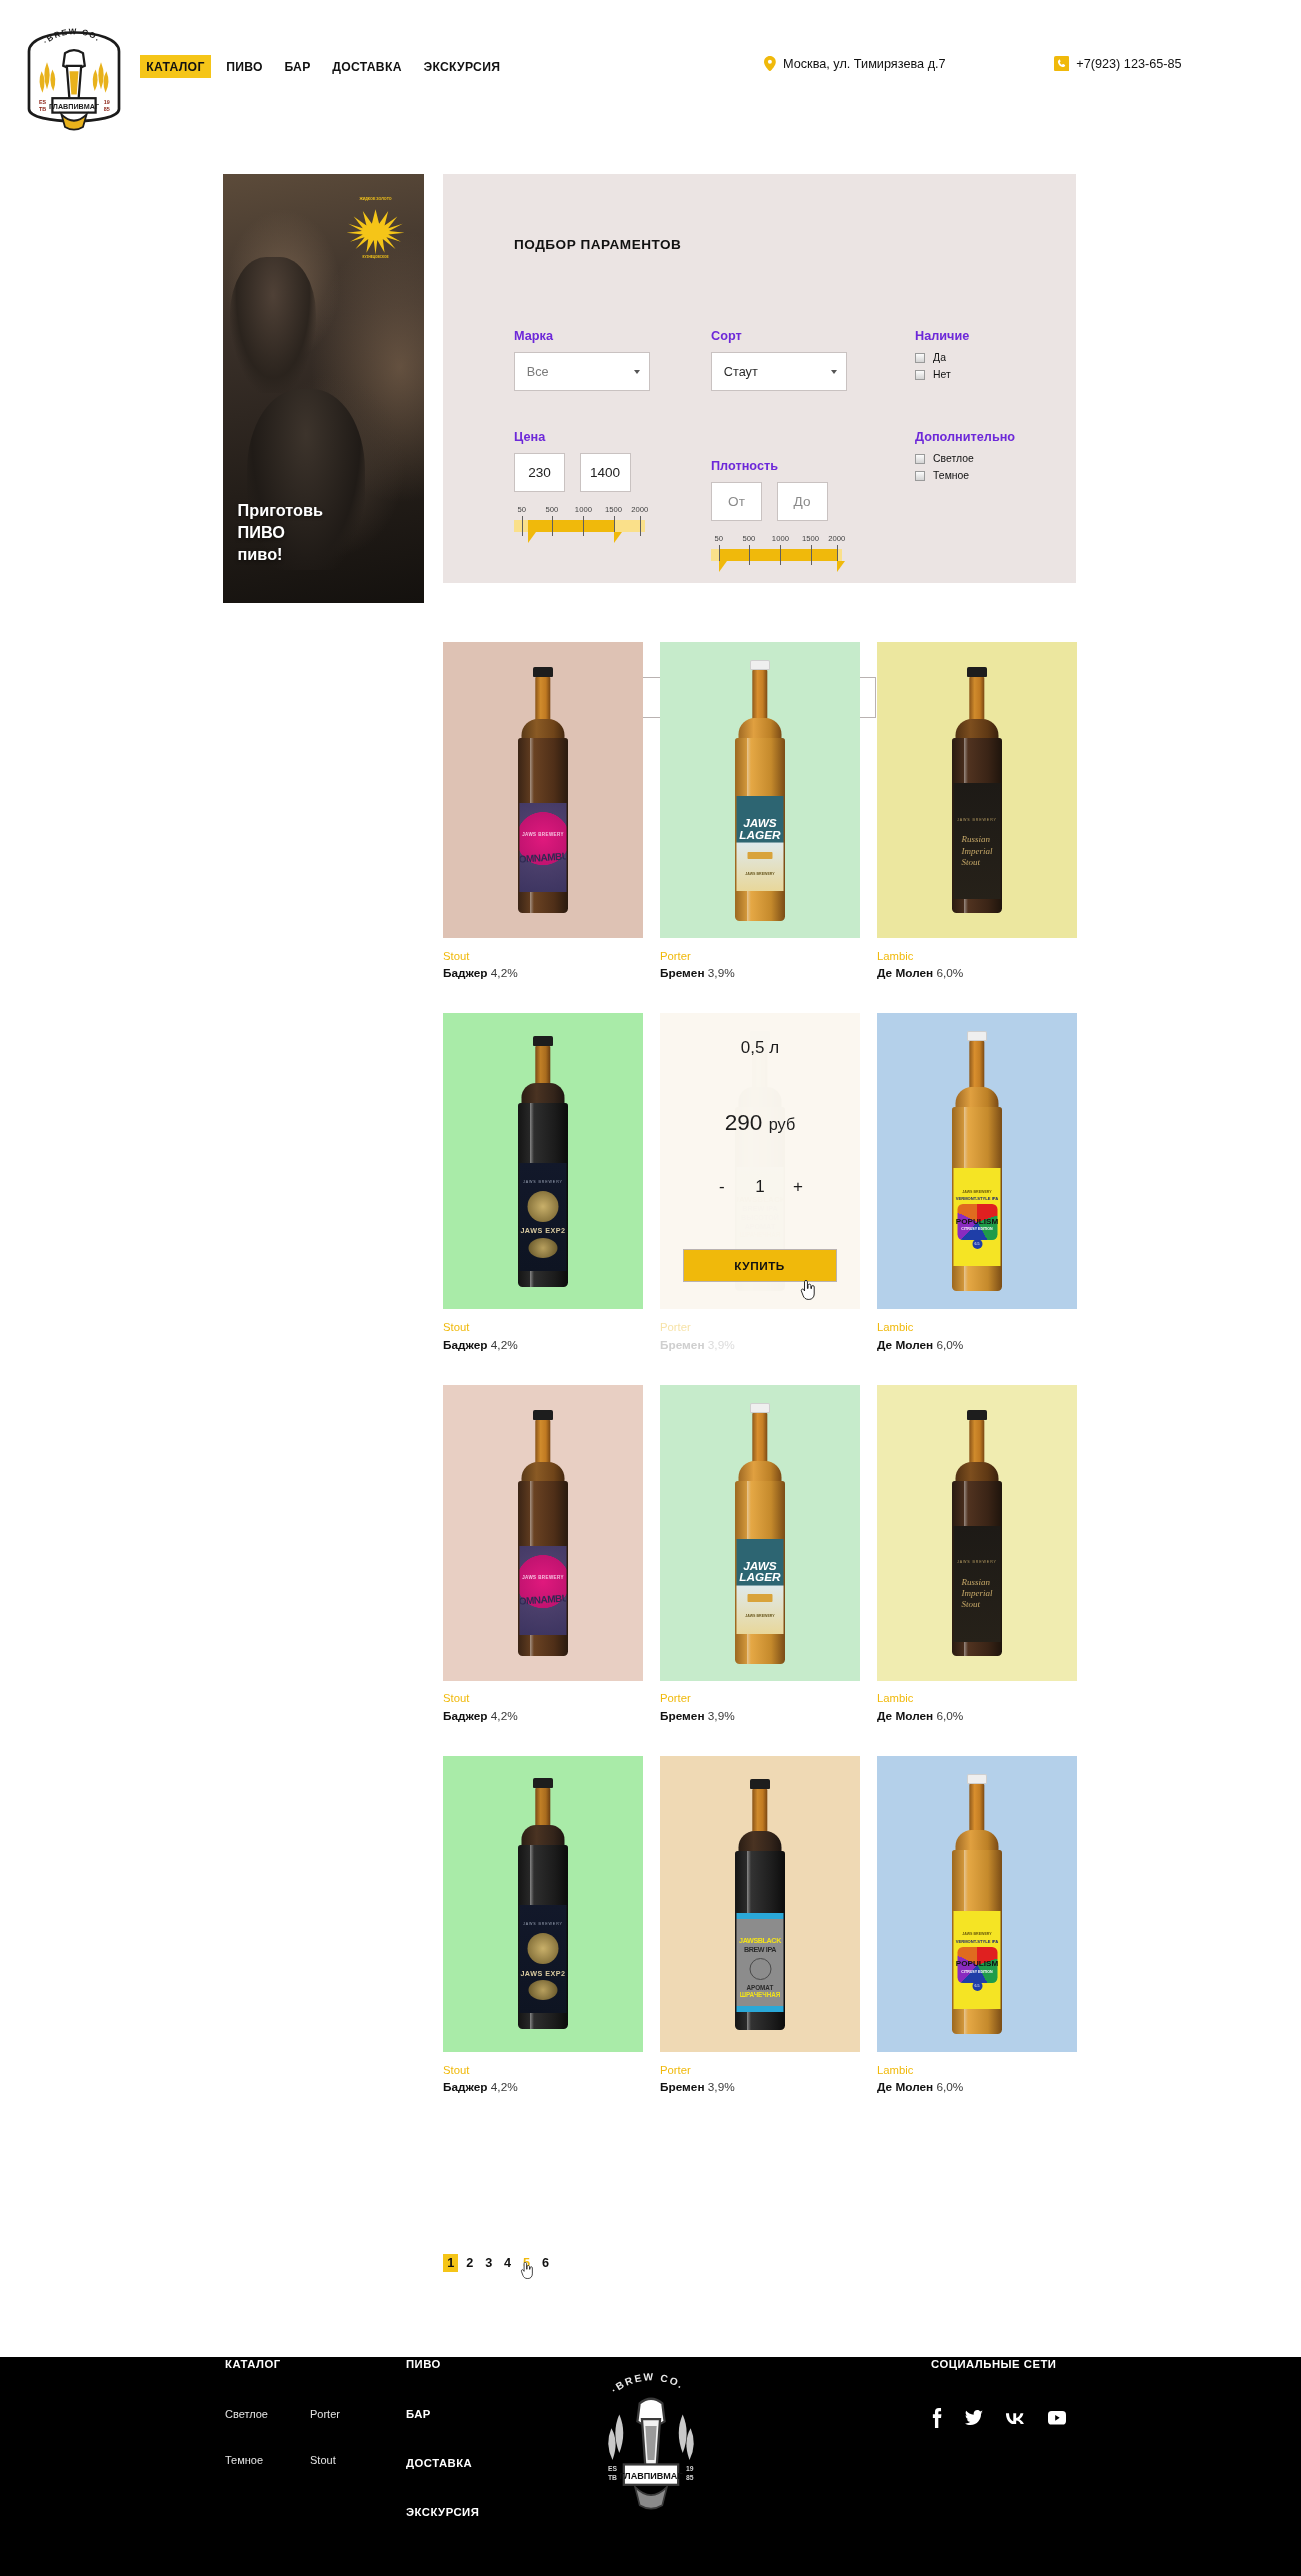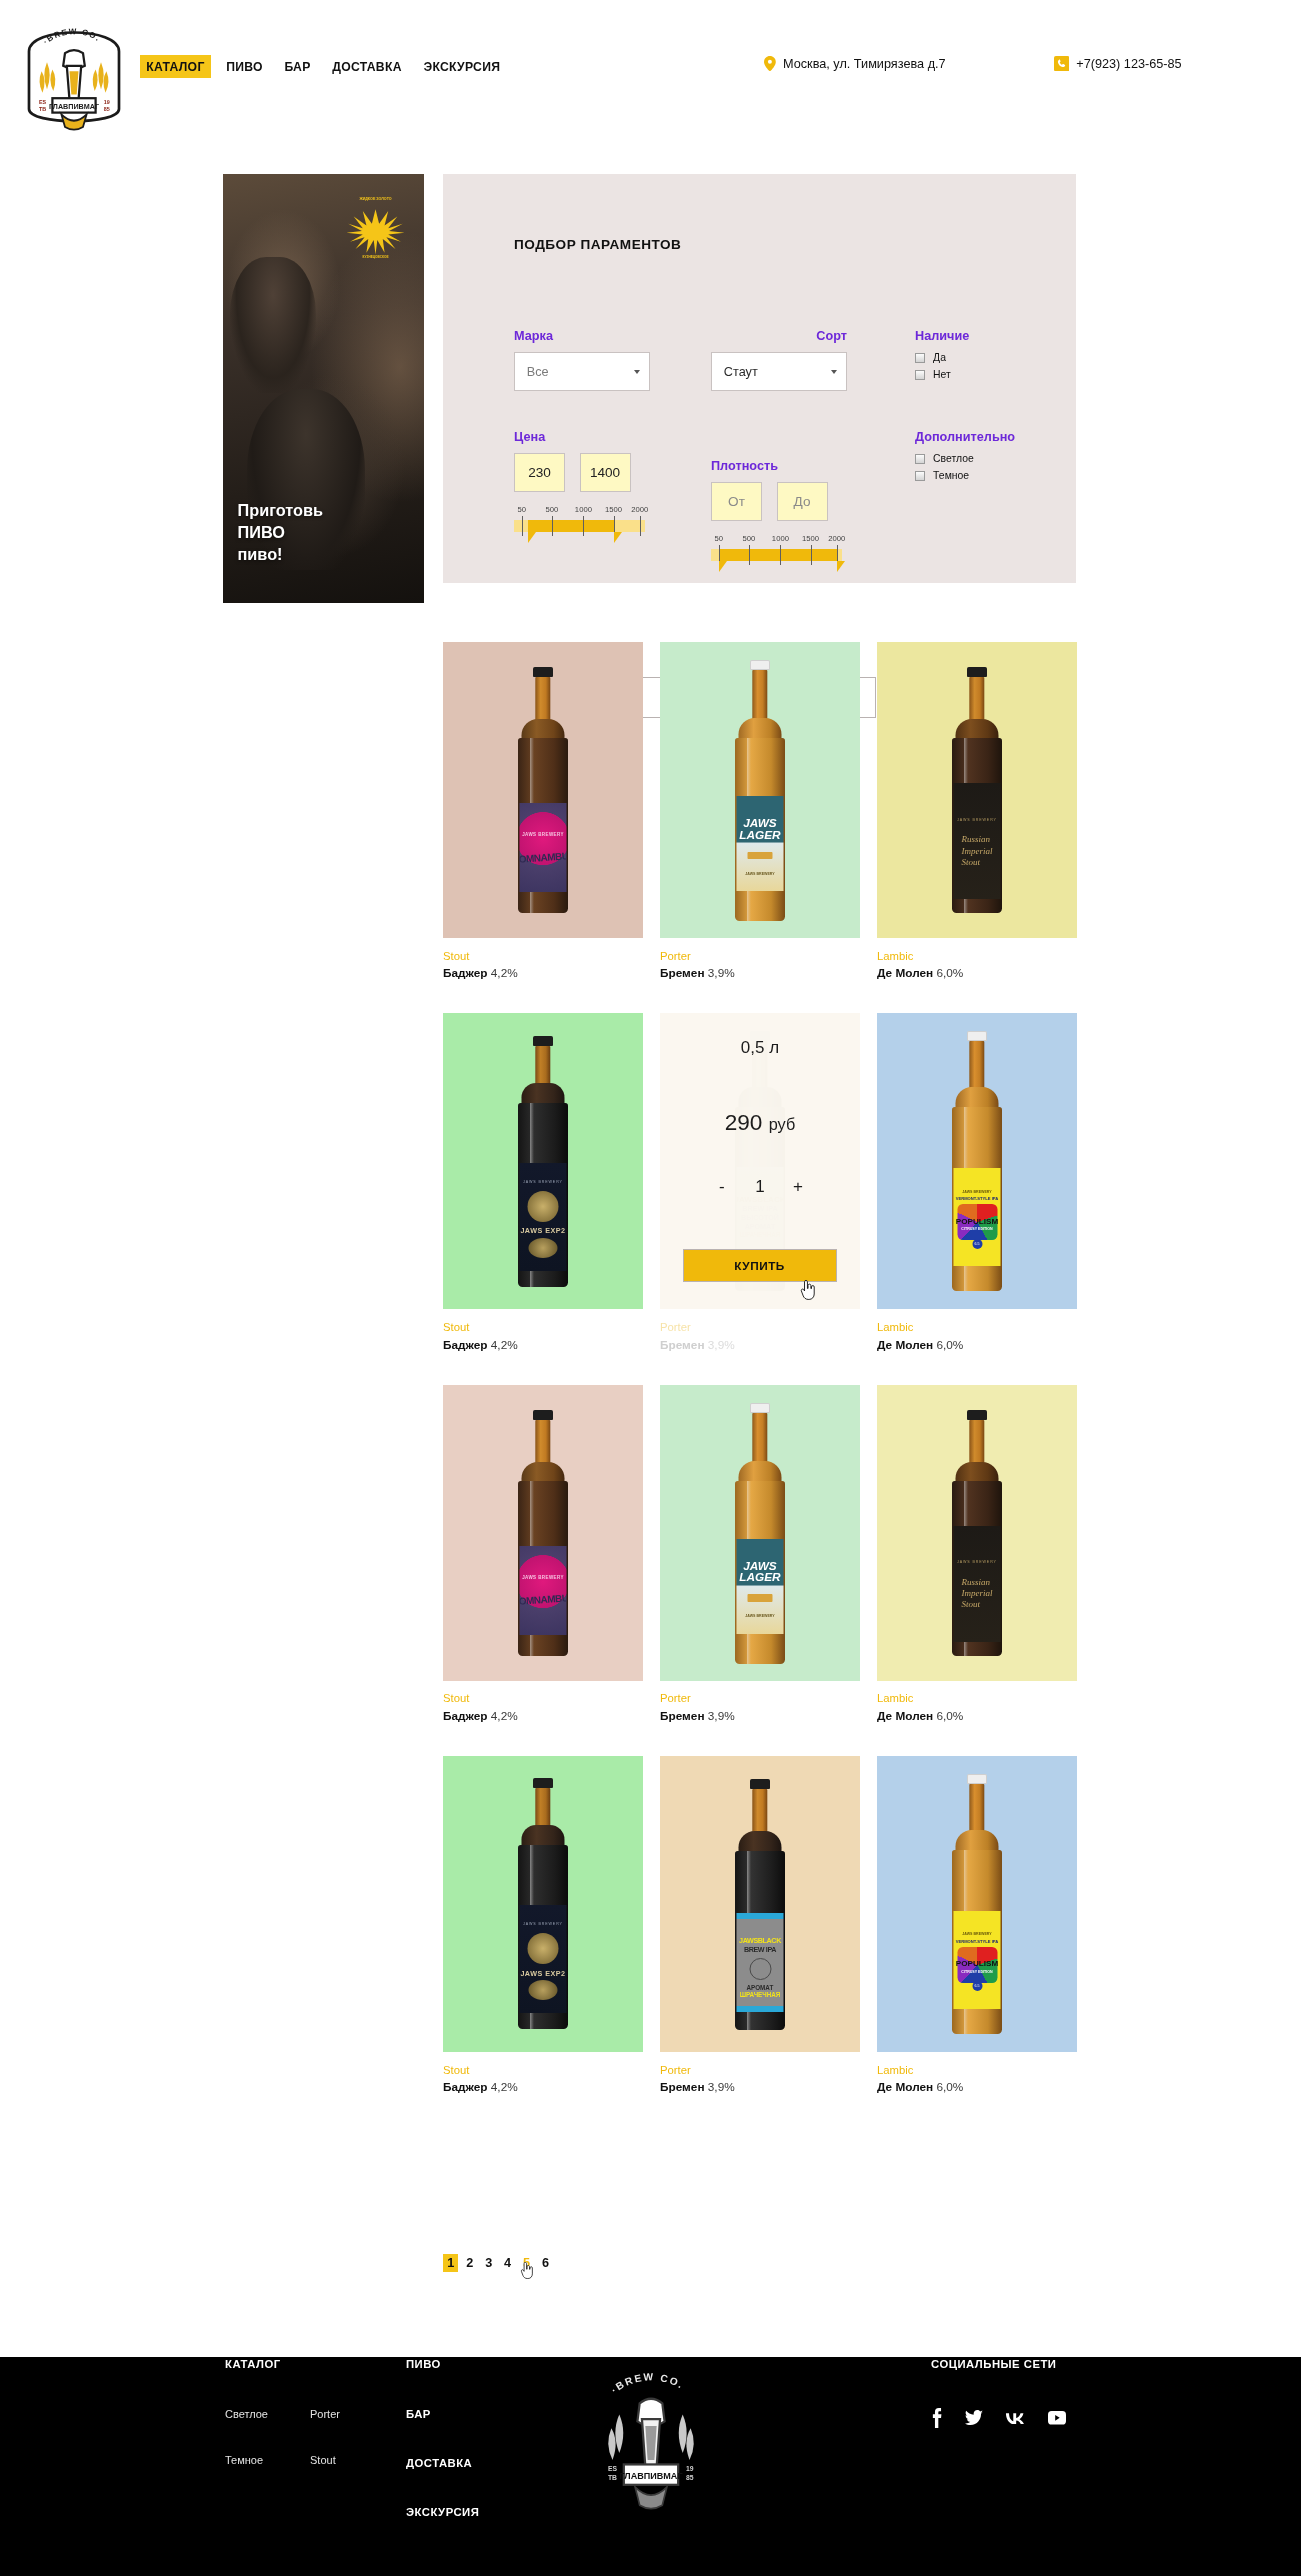--- a/index.html
+++ b/index.html
@@ -84,21 +84,21 @@
   }
   .filter-title {
     position: absolute; left: 71px; top: 63px;
     font-size: 13.6px; font-weight: bold; letter-spacing: 0.5px; color: #111;
   }
   .field-label {
     font-size: 12.7px; font-weight: bold; color: #6d28d9; margin-bottom: 9px;
   }
   .fg { position: absolute; }
   .fg-marka   { left: 71px;  top: 155px; }
-  .fg-sort    { left: 268px; top: 155px; text-align: right; }
+  .fg-sort    { left: 268px; top: 155px; }
   .fg-nalich  { left: 472px; top: 155px; }
   .fg-cena    { left: 71px;  top: 256px; }
   .fg-plot    { left: 268px; top: 256px; margin-top: 29px; }
   .fg-dop     { left: 472px; top: 256px; }
 
   .select {
     position: relative; width: 136px; height: 39px;
     background: #fff; border: 0.9px solid #c9c2c1;
     display: flex; align-items: center; padding-left: 11.8px;
     font-size: 12.7px; color: #2b2b2b; cursor: pointer;
@@ -106,21 +106,21 @@
   .select .caret {
     position: absolute; right: 9px; top: 50%; margin-top: -1.8px;
     width: 0; height: 0;
     border-left: 3.6px solid transparent; border-right: 3.6px solid transparent;
     border-top: 4.5px solid #555;
   }
   .select.placeholder { color: #7b7b7b; }
 
   .inputs-row { display: flex; gap: 14.5px; }
   .num-input {
-    width: 51px; height: 39px; background: #fef9c3; border: 0.9px solid #c9c2c1;
+    width: 51px; height: 39px; background: #ffffff; border: 0.9px solid #c9c2c1;
     display: flex; align-items: center; justify-content: center;
     font-size: 13.6px; color: #222; cursor: text;
   }
   .num-input.ph { color: #8a8a8a; }
 
   .slider { position: relative; width: 131px; height: 42px; margin-top: 12.7px; }
   .slider-ticks {
     position: absolute; left: 0; top: 0; width: 131px; height: 11.8px;
   }
   .slider-ticks span {

